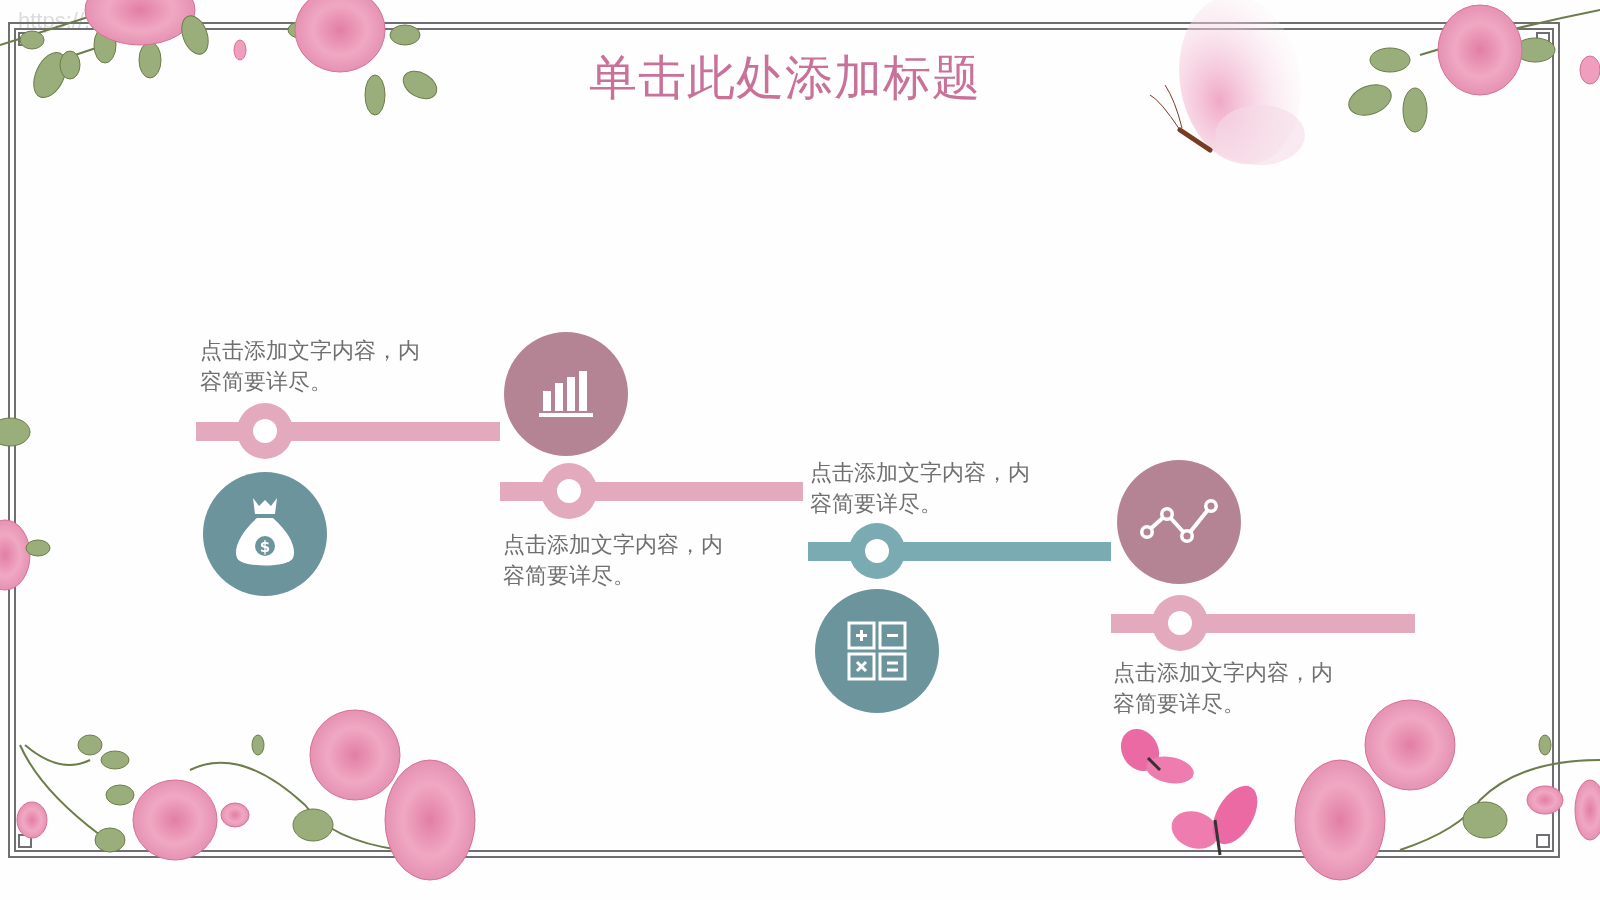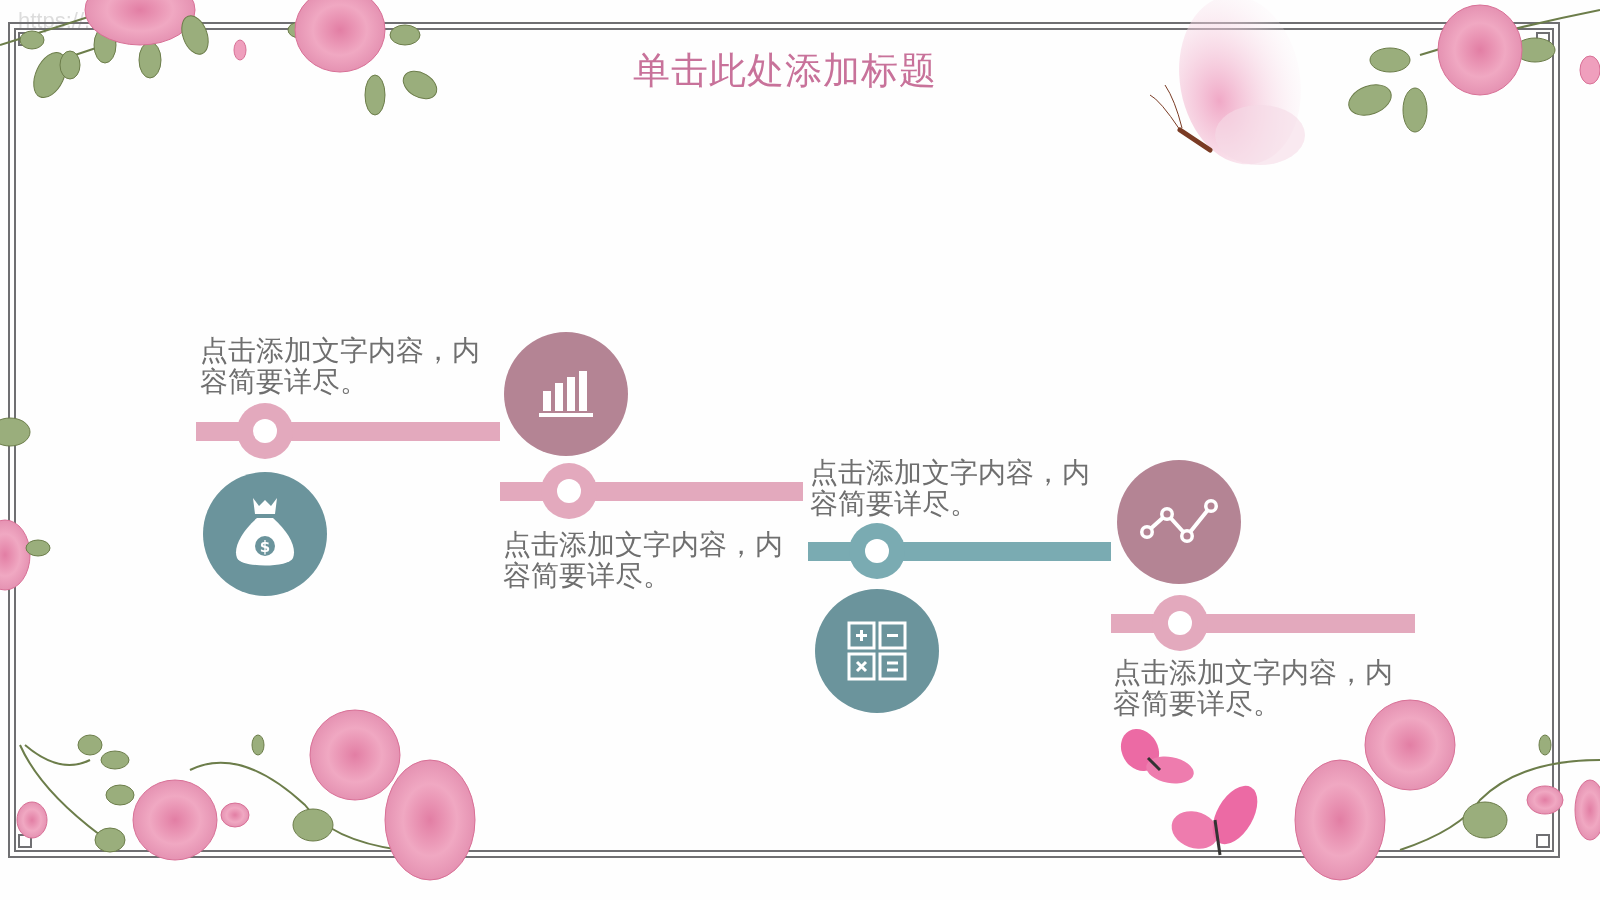--- a/index.html
+++ b/index.html
@@ -1,25 +1,25 @@
 <!DOCTYPE html>
 <html><head>
 <meta charset="utf-8">
 <style>
   html, body { margin:0; padding:0; }
   body { width:1600px; height:900px; position:relative; overflow:hidden; background:#fefefe; font-family:"DejaVu Sans","Liberation Sans",sans-serif; }
   .abs { position:absolute; }
   .frame-line { position:absolute; border:2px solid #6f6f72; box-sizing:border-box; pointer-events:none; }
   .corner-sq { position:absolute; width:14px; height:14px; border:2px solid #6f6f72; box-sizing:border-box; }
-  .title { position:absolute; left:0; width:1570px; top:46px; text-align:center; font-size:37px; color:#c8729a; letter-spacing:1px; font-family:"DejaVu Sans",sans-serif; }
+  .title { position:absolute; left:0; width:1570px; top:46px; text-align:center; font-size:48px; color:#c8729a; letter-spacing:1px; font-family:"DejaVu Sans",sans-serif; }
   .bar { position:absolute; height:19px; }
   .node { position:absolute; width:56px; height:56px; border-radius:50%; box-sizing:border-box; }
   .node-hole { position:absolute; left:50%; top:50%; width:24px; height:24px; margin:-12px 0 0 -12px; background:#fff; border-radius:50%; }
   .icon-circle { position:absolute; width:124px; height:124px; border-radius:50%; display:flex; align-items:center; justify-content:center; }
-  .desc { position:absolute; font-size:28px; line-height:31px; color:#6f6f6f; width:280px; font-family:"DejaVu Sans",sans-serif; }
+  .desc { position:absolute; font-size:22px; line-height:31px; color:#6f6f6f; width:280px; font-family:"DejaVu Sans",sans-serif; }
   .desc span { display:block; white-space:nowrap; }
   .watermark { position:absolute; left:18px; top:8px; font-size:22px; color:rgba(120,120,120,0.25); font-family:"Liberation Sans",sans-serif; }
   svg { display:block; }
 </style>
 </head>
 <body>
 
 <div class="watermark">https://...</div>
 
 <div>

